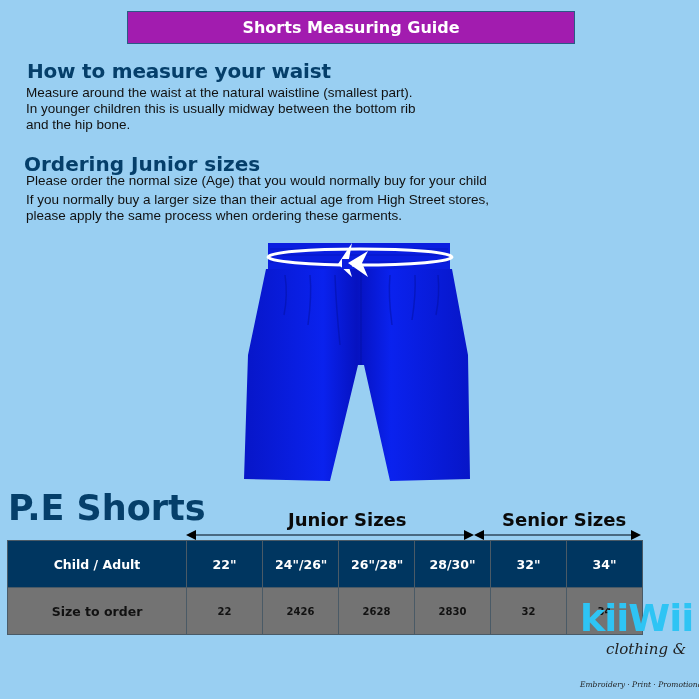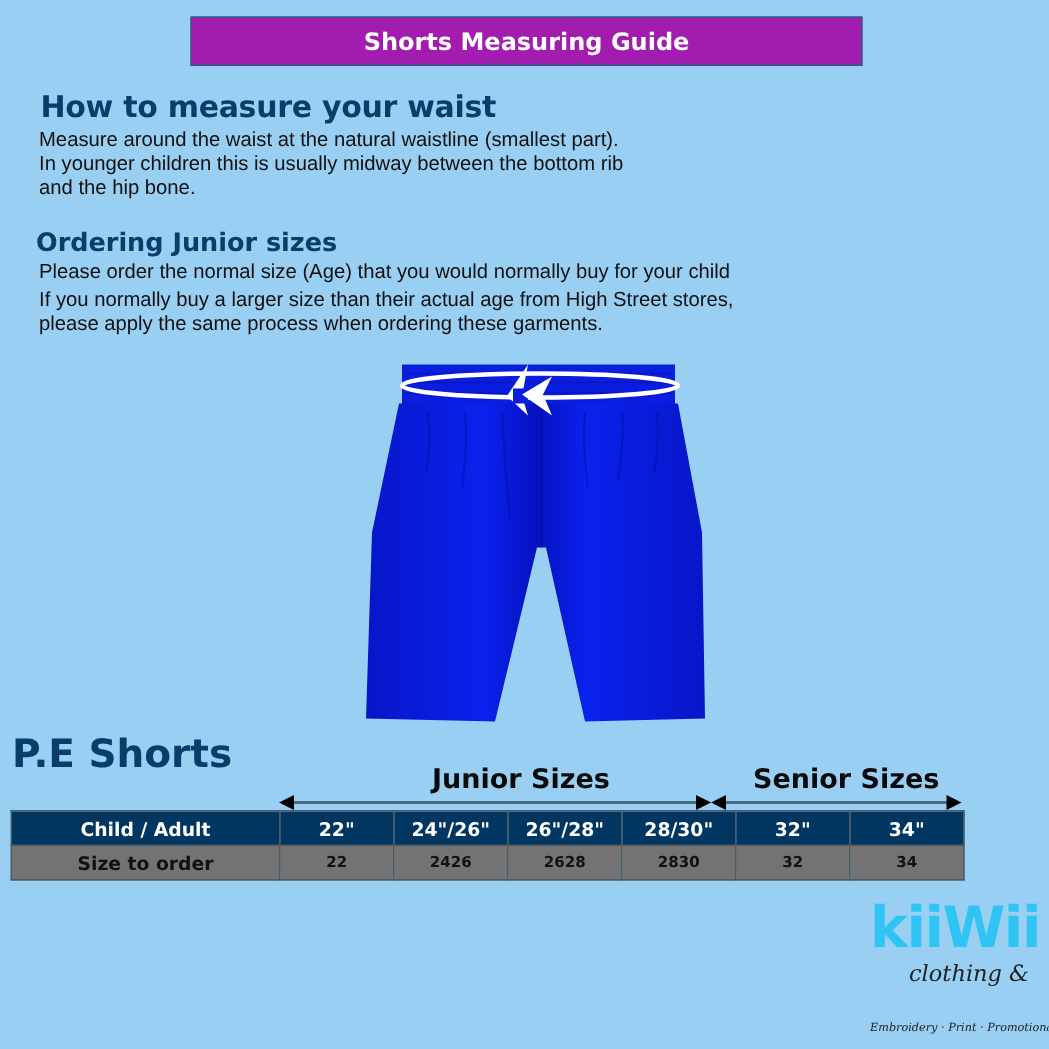--- a/index.html
+++ b/index.html
@@ -37,34 +37,34 @@
       left: 26px;
       color: #111;
       font-size: 13.5px;
       line-height: 16px;
       white-space: nowrap;
     }
     .h2 {
       position: absolute; left: 24px; top: 152px;
       color: #053f6a;
       font-family: "DejaVu Sans", sans-serif;
-      font-weight: bold; font-size: 17px;
+      font-weight: bold; font-size: 20px;
     }
 
     .shorts {
       position: absolute;
       left: 240px; top: 235px;
       width: 230px; height: 248px;
     }
 
     .pe-title {
       position: absolute; left: 8px; top: 488px;
       color: #053f6a;
       font-family: "DejaVu Sans", sans-serif;
-      font-weight: bold; font-size: 26px;
+      font-weight: bold; font-size: 35px;
     }
     .group-label {
       position: absolute;
       color: #0a0a0a;
       font-family: "DejaVu Sans", sans-serif;
       font-weight: bold; font-size: 18px;
     }
     .arrow-line {
       position: absolute;
       height: 2px;
@@ -82,21 +82,21 @@
     table.size-table {
       position: absolute;
       left: 7px; top: 540px;
       width: 635px;
       border-collapse: collapse;
       table-layout: fixed;
     }
     table.size-table td {
       border: 1px solid #4a5a66;
       text-align: center;
-      padding: 0;
+      padding: 12px;
       font-family: "DejaVu Sans", sans-serif;
       font-weight: bold;
     }
     table.size-table tr.head td {
       background: #003660;
       color: #ffffff;
       height: 22px;
       font-size: 12.5px;
     }
     table.size-table tr.body td {

